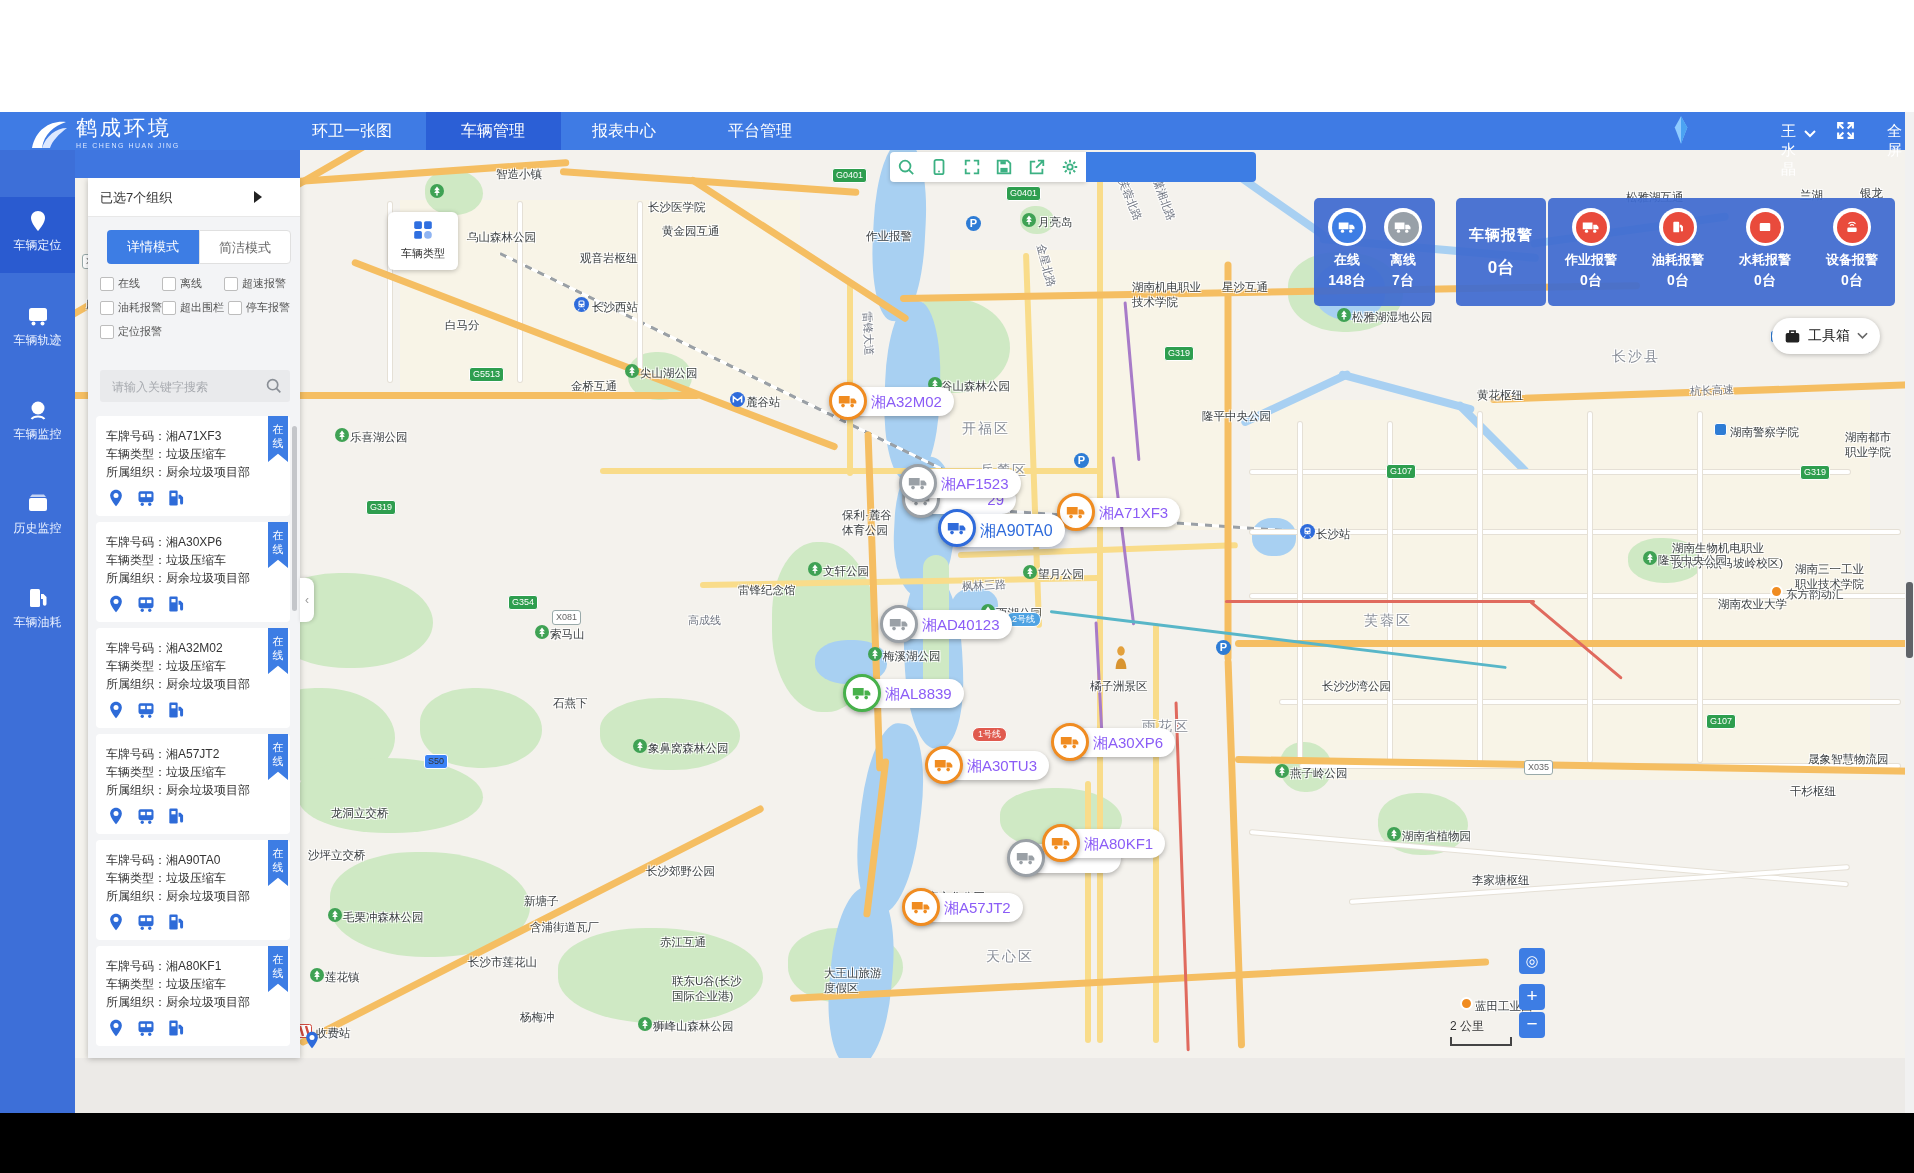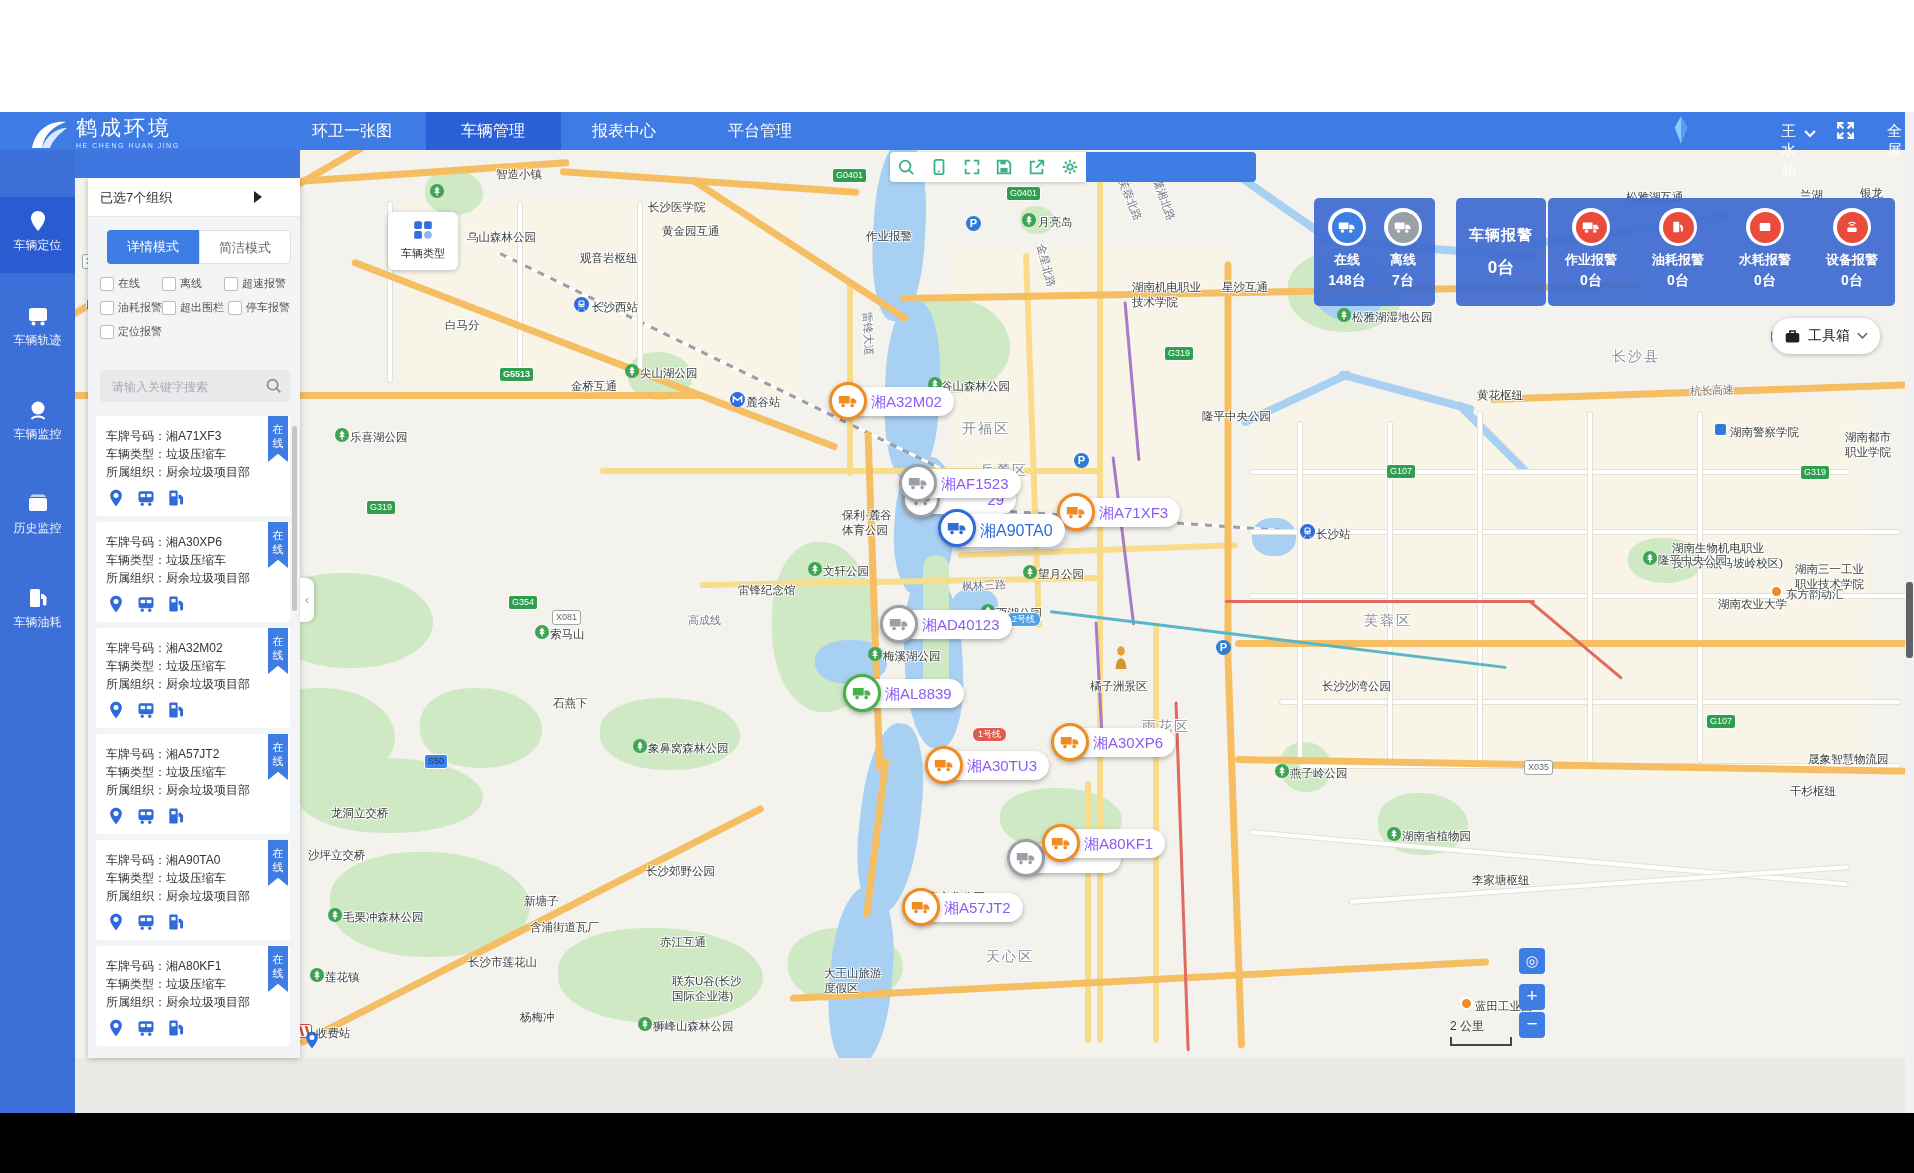--- a/index.html
+++ b/index.html
@@ -325,21 +325,21 @@
       <div class="mlabel" style="left: 1715px; top: 634px;">干杉枢纽</div>
       <div class="mlabel" style="left: 1400px; top: 849px;">蓝田工业园</div>
       <div class="mlabel r" style="transform: rotate(68deg); left: 1033px; top: 42px;">芙蓉北路</div>
       <div class="mlabel r" style="transform: rotate(75deg); left: 949px; top: 108px;">金星北路</div>
       <div class="mlabel r" style="transform: rotate(70deg); left: 1067px; top: 42px;">潇湘北路</div>
       <div class="mlabel r" style="transform: rotate(87deg); left: 771px; top: 176px;">雷锋大道</div>
       <div class="mlabel r" style="transform: rotate(-3deg); left: 887px; top: 428px;">枫林三路</div>
       <div class="bdg g" style="left: 757px; top: 18px;">G0401</div>
       <div class="bdg g" style="left: 931px; top: 36px;">G0401</div>
       <div class="bdg x" style="left: 7px; top: 104px;">X076</div>
-      <div class="bdg g" style="left: 424px; top: 217px; font-weight: bold;">G5513</div>
+      <div class="bdg g" style="left: 394px; top: 217px;">G5513</div>
       <div class="bdg g" style="left: 291px; top: 350px;">G319</div>
       <div class="bdg g" style="left: 1089px; top: 196px;">G319</div>
       <div class="bdg g" style="left: 1725px; top: 315px;">G319</div>
       <div class="bdg g" style="left: 433px; top: 445px;">G354</div>
       <div class="bdg x" style="left: 477px; top: 460px;">X081</div>
       <div class="bdg s" style="left: 349px; top: 604px;">S50</div>
       <div class="bdg g" style="left: 1311px; top: 314px;">G107</div>
       <div class="bdg g" style="left: 1631px; top: 564px;">G107</div>
       <div class="bdg x" style="left: 1449px; top: 610px;">X035</div>
       <div class="bdg mb" style="left: 931px; top: 462px;">2号线</div>

